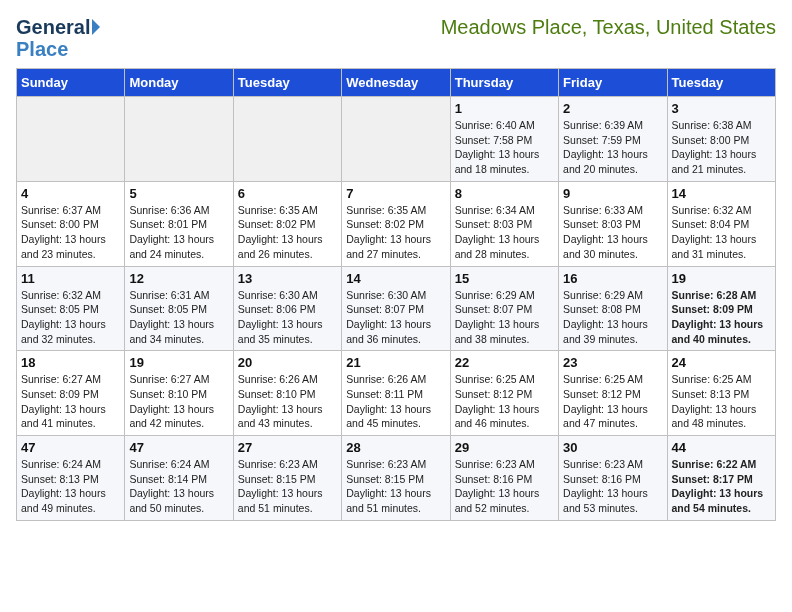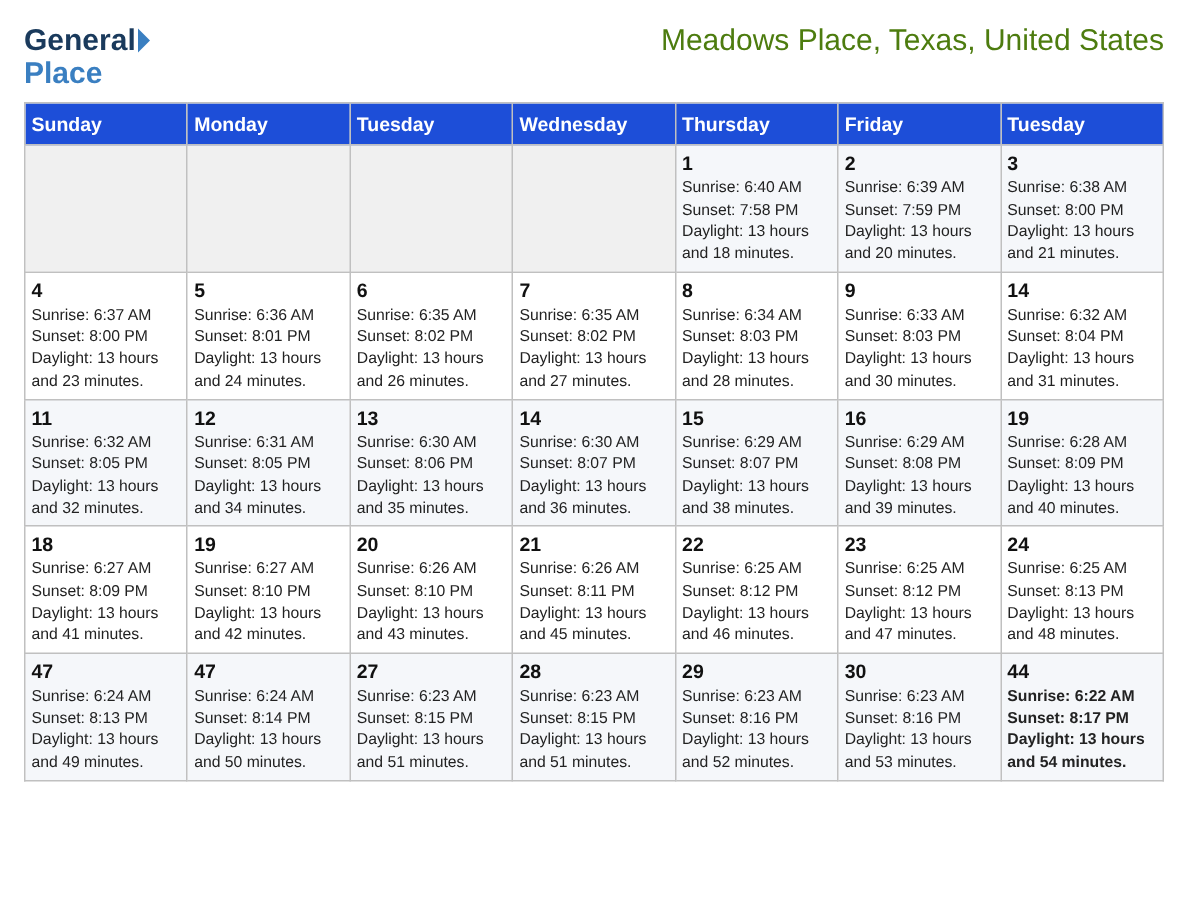--- a/index.html
+++ b/index.html
@@ -236,21 +236,21 @@
         </td>
         <td>
           <div class="day-number">16</div>
           <div class="day-info" style="white-space: pre-line;">Sunrise: 6:29 AM
 Sunset: 8:08 PM
 Daylight: 13 hours
 and 39 minutes.</div>
         </td>
         <td>
           <div class="day-number">19</div>
-          <div class="day-info" style="white-space: pre-line;">Sunrise: 6:28 AM
+          <div class="day-info" style="white-space: pre-line; font-weight: bold;">Sunrise: 6:28 AM
 Sunset: 8:09 PM
 Daylight: 13 hours
 and 40 minutes.</div>
         </td>
       </tr>
       <tr>
         <td>
           <div class="day-number">18</div>
           <div class="day-info" style="white-space: pre-line;">Sunrise: 6:27 AM
 Sunset: 8:09 PM

